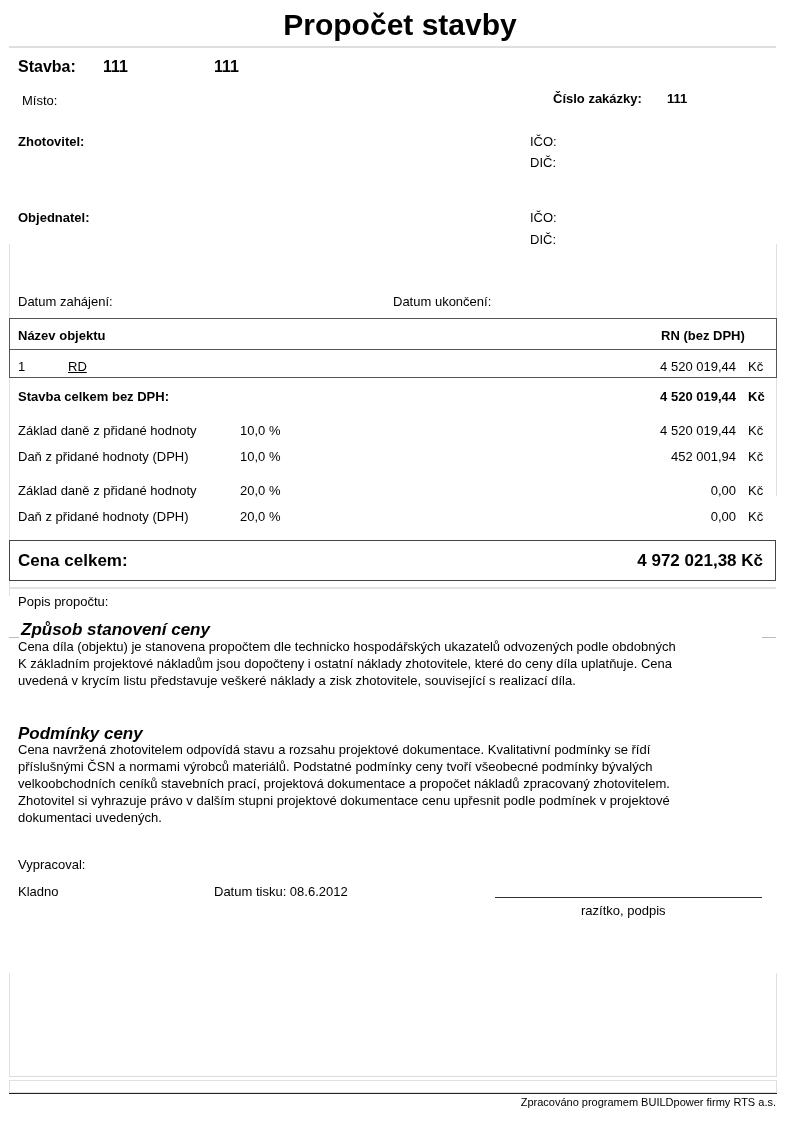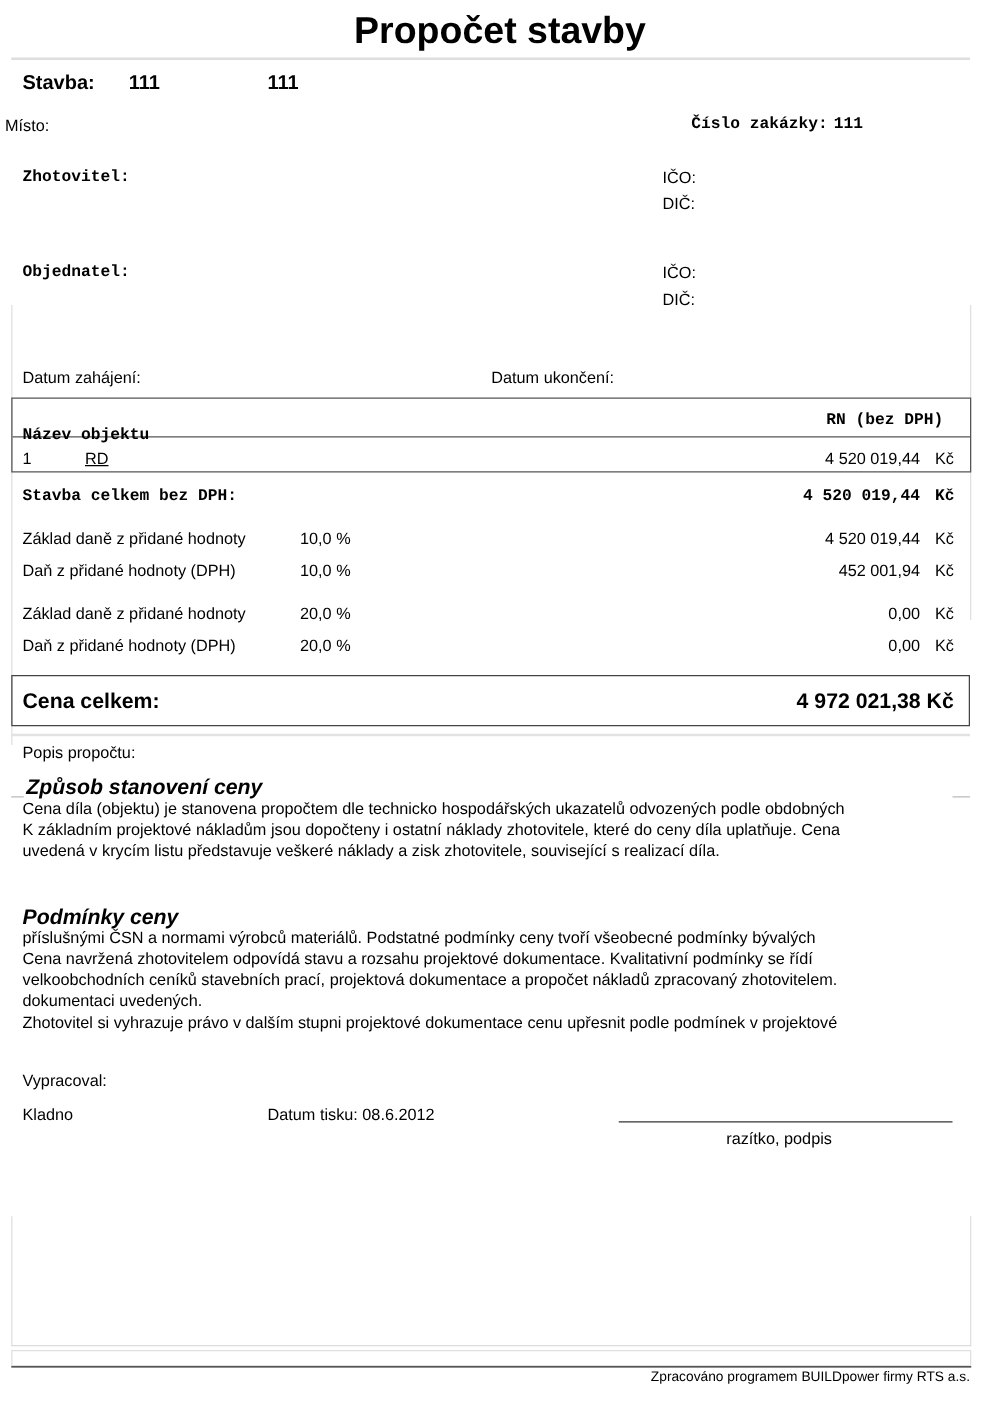--- a/index.html
+++ b/index.html
@@ -2,60 +2,60 @@
 <html><head>
   <meta charset="utf-8">
   <style>
     * { box-sizing: border-box; margin: 0; padding: 0; }
     html, body { width: 800px; height: 1122px; background: #ffffff; overflow: hidden; }
     body { position: relative; font-family: "Liberation Sans", sans-serif; color: #000; font-size: 13px; }
     .abs { position: absolute; white-space: nowrap; }
     .title { left: 0; width: 800px; top: 8px; text-align: center; font-size: 30px; font-weight: bold; }
     .hline { position: absolute; height: 0; }
     .vline { position: absolute; width: 0; }
-    .bold { font-weight: bold; font-family: Liberation Mono, monospace; }
+    .bold { font-weight: bold; }
     .b15 { font-size: 16px; font-weight: bold; }
     .box { position: absolute; border: 1px solid #333; }
     .right { text-align: right; }
     .para { position: absolute; left: 18px; width: 770px; font-size: 13px; line-height: 17px; white-space: normal; }
     .para p { margin: 0; }
     .h-it { font-size: 17px; font-weight: bold; font-style: italic; }
   </style>
 </head>
 <body>
 
 <div class="abs title">Propočet stavby</div>
 <div class="hline" style="left:9px; width:767px; top:46px; border-top:2px solid #dedede;"></div>
 
 <div class="abs b15" style="left:18px; top:58px;">Stavba:</div>
 <div class="abs b15" style="left:103px; top:58px;">111</div>
 <div class="abs b15" style="left:214px; top:58px;">111</div>
 
-<div class="abs" style="left:4px; top:93px;">Místo:</div>
+<div class="abs" style="left:22px; top:93px;">Místo:</div>
 <div class="abs bold" style="left:553px; top:91px;">Číslo zakázky:</div>
 <div class="abs bold" style="left:667px; top:91px;">111</div>
 
 <div class="abs bold" style="left:18px; top:134px;">Zhotovitel:</div>
 <div class="abs" style="left:530px; top:134px;">IČO:</div>
 <div class="abs" style="left:530px; top:155px;">DIČ:</div>
 
 <div class="abs bold" style="left:18px; top:210px;">Objednatel:</div>
 <div class="abs" style="left:530px; top:210px;">IČO:</div>
 <div class="abs" style="left:530px; top:232px;">DIČ:</div>
 
 <div class="vline" style="left:9px; top:244px; height:352px; border-left:1px solid #e0e0e0;"></div>
 <div class="vline" style="left:776px; top:244px; height:252px; border-left:1px solid #e0e0e0;"></div>
 
 <div class="abs" style="left:18px; top:294px;">Datum zahájení:</div>
 <div class="abs" style="left:393px; top:294px;">Datum ukončení:</div>
 
 <div class="box" style="left:9px; top:318px; width:768px; height:60px; border-color:#555;">
   <div class="hline" style="left:0; right:0; top:30px; border-top:1px solid #555;"></div>
 </div>
-<div class="abs bold" style="left:18px; top:328px;margin-top:12px;">Název objektu</div>
+<div class="abs bold" style="left:18px; top:328px;">Název objektu</div>
 <div class="abs bold" style="left:645px; top:328px;margin-left:16px;">RN (bez DPH)</div>
 <div class="abs" style="left:18px; top:359px;">1</div>
 <div class="abs" style="left:68px; top:359px;text-decoration:underline;">RD</div>
 <div class="abs right" style="right:64px; top:359px;">4 520 019,44</div>
 <div class="abs" style="left:748px; top:359px;">Kč</div>
 
 <div class="abs bold" style="left:18px; top:389px;">Stavba celkem bez DPH:</div>
 <div class="abs bold right" style="right:64px; top:389px;">4 520 019,44</div>
 <div class="abs bold" style="left:748px; top:389px;">Kč</div>
 
@@ -90,25 +90,25 @@
 
 <div class="abs h-it" style="left:21px; top:620px;">Způsob stanovení ceny</div>
 <div class="para" style="top:638px;">
   <p>Cena díla (objektu) je  stanovena propočtem dle technicko hospodářských ukazatelů odvozených podle obdobných</p>
   <p>K základním  projektové  nákladům jsou dopočteny i ostatní náklady zhotovitele, které do ceny díla uplatňuje.  Cena</p>
   <p>uvedená v krycím listu představuje veškeré náklady a zisk zhotovitele, související s realizací díla.</p>
 </div>
 
 <div class="abs h-it" style="left:18px; top:724px;">Podmínky ceny</div>
 <div class="para" style="top:741px;">
+  <p>Cena  navržená  zhotovitelem odpovídá stavu a rozsahu projektové dokumentace. Kvalitativní podmínky  se řídí</p>
   <p>příslušnými ČSN a normami výrobců materiálů. Podstatné podmínky ceny tvoří všeobecné podmínky bývalých</p>
-  <p>Cena  navržená  zhotovitelem odpovídá stavu a rozsahu projektové dokumentace. Kvalitativní podmínky  se řídí</p>
   <p>velkoobchodních ceníků stavebních prací, projektová dokumentace a propočet nákladů zpracovaný zhotovitelem.</p>
+  <p>Zhotovitel si vyhrazuje právo v dalším  stupni  projektové  dokumentace cenu upřesnit podle podmínek v projektové</p>
   <p>dokumentaci uvedených.</p>
-  <p>Zhotovitel si vyhrazuje právo v dalším  stupni  projektové  dokumentace cenu upřesnit podle podmínek v projektové</p>
 </div>
 
 <div class="abs" style="left:18px; top:857px;">Vypracoval:</div>
 <div class="abs" style="left:18px; top:884px;">Kladno</div>
 <div class="abs" style="left:214px; top:884px;">Datum tisku: 08.6.2012</div>
 <div class="hline" style="left:495px; width:267px; top:897px; border-top:1px solid #333;"></div>
 <div class="abs" style="left:581px; top:903px;">razítko, podpis</div>
 
 <div class="vline" style="left:9px; top:973px; height:104px; border-left:1px solid #e0e0e0;"></div>
 <div class="vline" style="left:776px; top:973px; height:104px; border-left:1px solid #e0e0e0;"></div>

